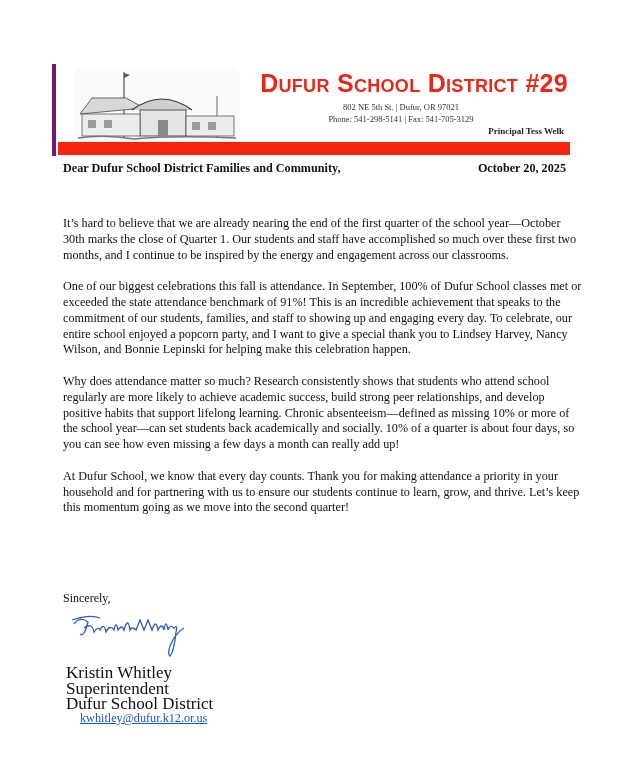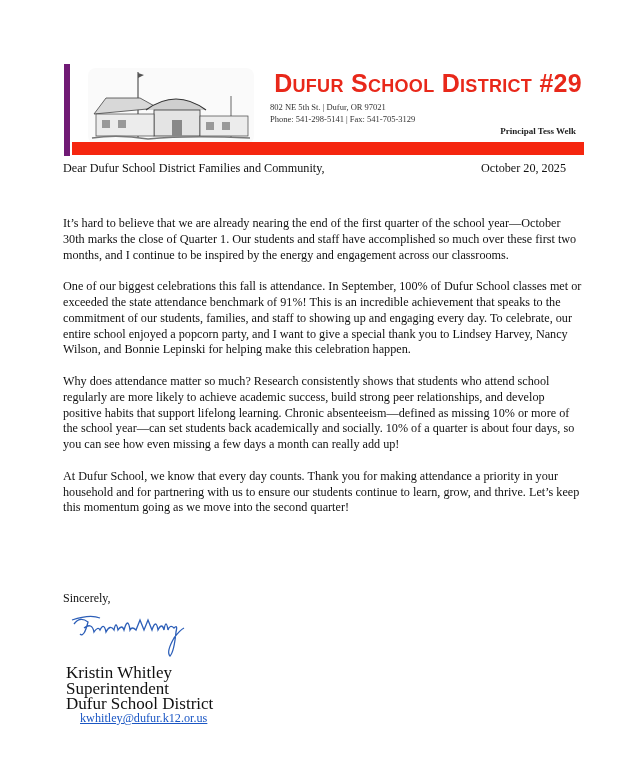--- a/index.html
+++ b/index.html
@@ -1,30 +1,30 @@
 <!DOCTYPE html>
 <html><head>
 <meta charset="utf-8">
 <style>
   * { box-sizing: border-box; margin: 0; padding: 0; }
   html, body { width: 643px; height: 779px; background: #ffffff; overflow: hidden; }
   body { position: relative; font-family: "Liberation Serif", serif; color: #111; }
 
-  .letterhead { position: absolute; left: 64px; top: 64px; width: 516px; height: 92px; border-left: 6px solid #701a75; }
+  .letterhead { position: absolute; left: 52px; top: 64px; width: 516px; height: 92px; border-left: 4px solid #701a75; }
   .building { position: absolute; left: 18px; top: 4px; width: 166px; height: 76px; }
   .district-name { position: absolute; left: 182px; top: 4px; width: 330px; text-align: right;
     font-family: "Liberation Sans", sans-serif; font-weight: bold; color: #e8281a; font-size: 25px; letter-spacing: 0.3px; font-variant: small-caps; line-height: 30px; }
-  .addr { position: absolute; left: 200px; width: 290px; text-align: left; font-size: 8.5px; color: #333; }
+  .addr { position: absolute; left: 200px; width: 290px; text-align: center; font-size: 8.5px; color: #333; }
   .addr1 { top: 38px; }
   .addr2 { top: 50px; }
   .supt { position: absolute; left: 184px; top: 62px; font-size: 9px; font-weight: bold; color: #222; margin-top: 16px; }
   .principal { position: absolute; right: 4px; top: 62px; font-size: 9px; font-weight: bold; color: #222; }
   .redbar { position: absolute; left: 2px; top: 78px; width: 512px; height: 13px; background: #f5260f; }
 
-  .greeting-row { position: absolute; left: 63px; top: 161px; width: 503px; font-size: 12.2px; display: flex; justify-content: space-between; }
+  .greeting-row { position: absolute; left: 63px; top: 161px; width: 503px; font-size: 12.2px; display: flex; justify-content: space-between; font-weight: bold; }
 
   .body-text { position: absolute; left: 63px; top: 216px; width: 520px; font-size: 12.2px; line-height: 15.8px; }
   .body-text p { margin-bottom: 15.8px; }
 
   .closing { position: absolute; left: 63px; top: 591px; font-size: 12px; }
   .signature { position: absolute; left: 70px; top: 608px; width: 124px; height: 52px; }
   .sig-block { position: absolute; left: 66px; top: 665px; font-size: 17px; line-height: 15.5px; }
   .email { position: absolute; left: 80px; top: 711px; font-size: 12.2px; color: #1a56c4; text-decoration: underline; }
 </style>
 </head>

